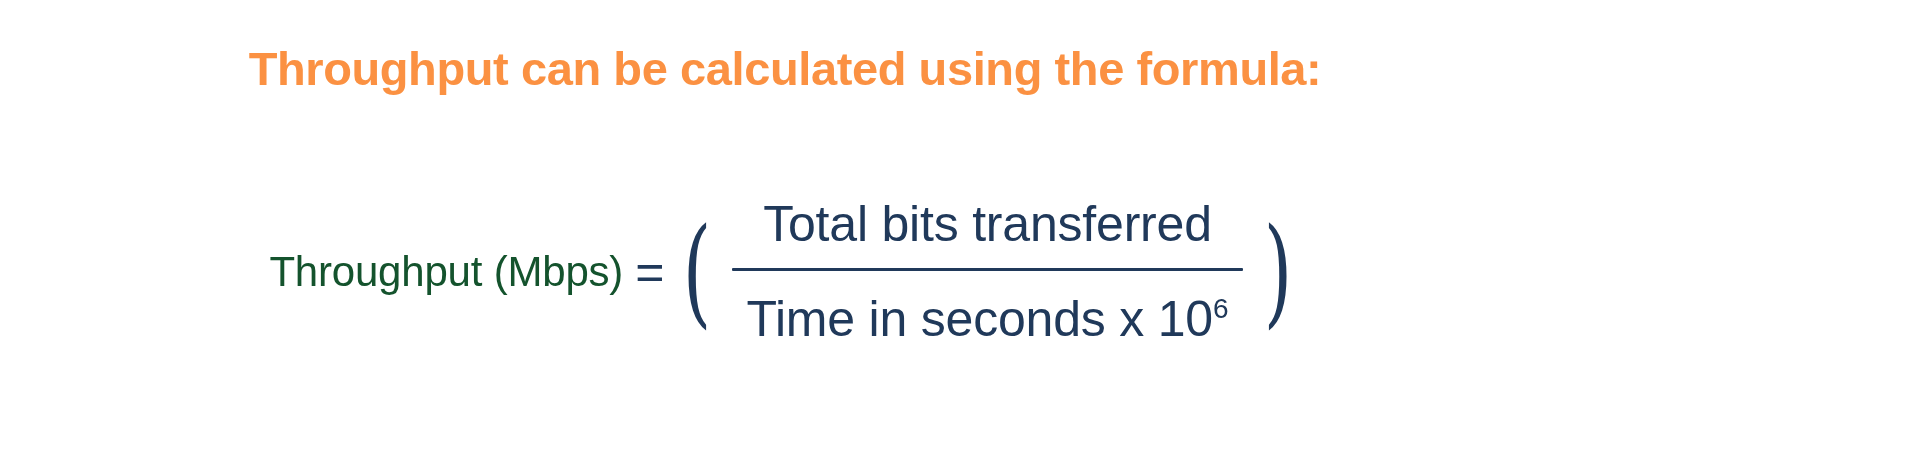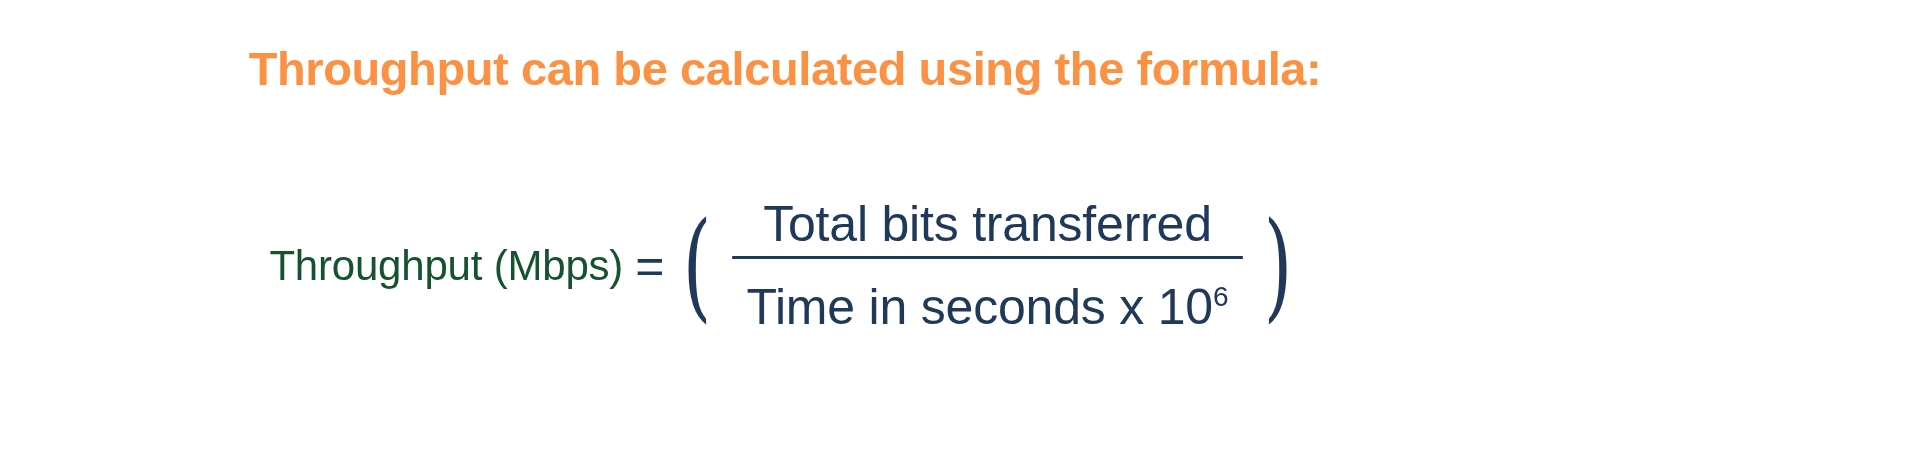--- a/index.html
+++ b/index.html
@@ -93,21 +93,21 @@
   .numerator,
   .denominator {
     font-size: 50px;
     font-weight: 400;
     letter-spacing: -0.2px;
     line-height: 1.12;
     color: #20395a;
     white-space: nowrap;
     padding: 0 14px;
   }
-  .numerator   { padding-bottom: 4px; }
+  .numerator   { padding-bottom: 16px; }
   .denominator { padding-top: 20px; }
 
   .frac-bar {
     width: 100%;
     height: 3px;
     background: #20395a;
     border-radius: 1px;
   }
 
   .sup {

